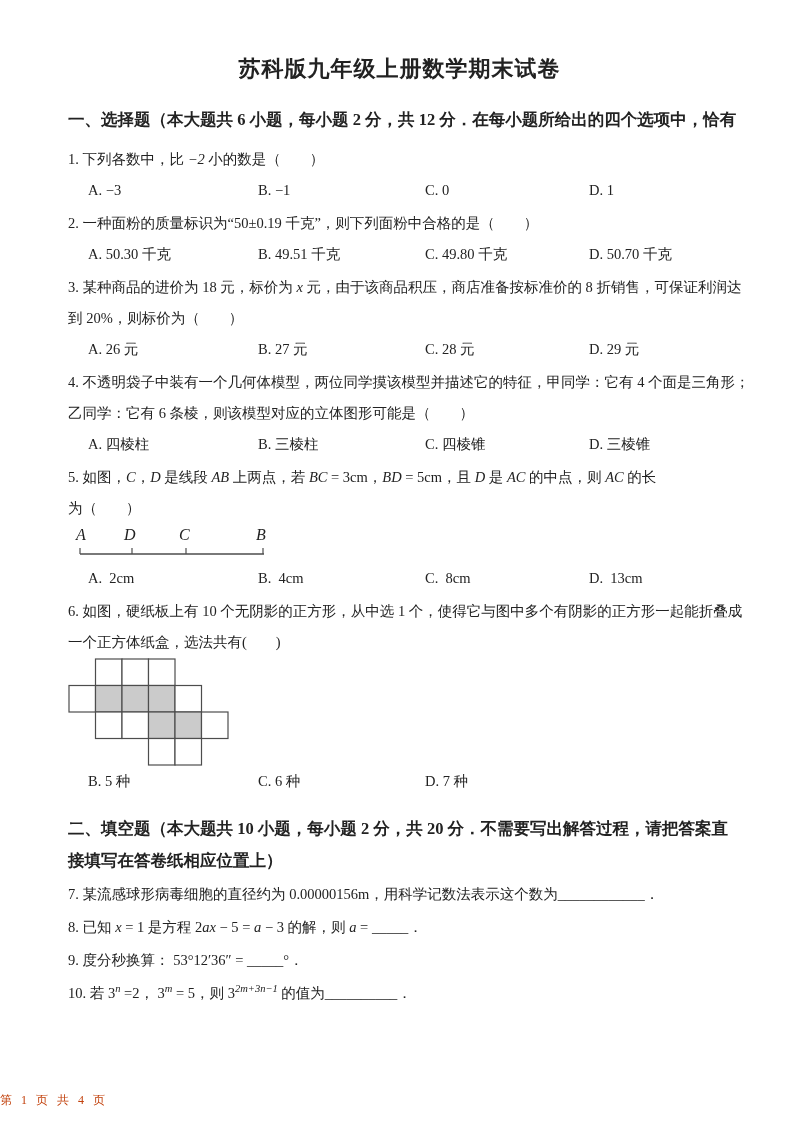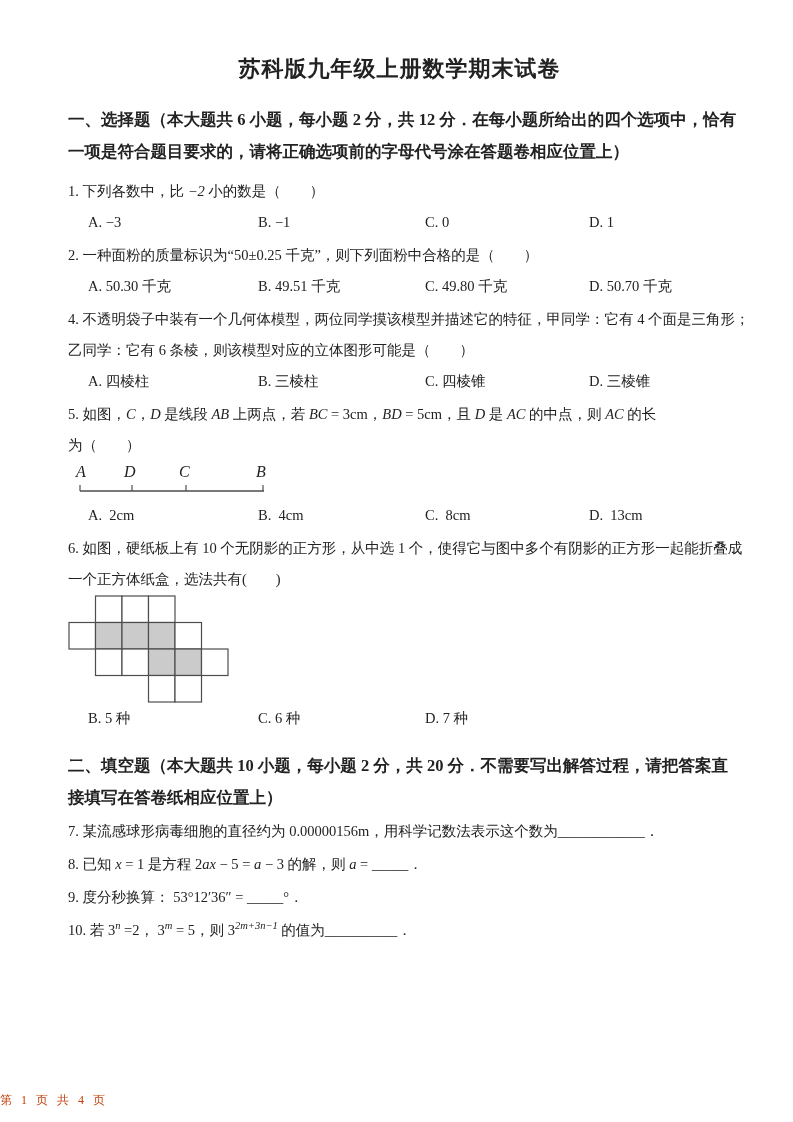--- a/index.html
+++ b/index.html
@@ -52,43 +52,52 @@
 </head>
 <body>
 
 <div class="page">
   <div class="content">
 
     <h1 class="title">苏科版九年级上册数学期末试卷</h1>
 
     <div class="sec-heading sec-choice">
       <div>一、选择题（本大题共 6 小题，每小题 2 分，共 12 分．在每小题所给出的四个选项中，恰有</div>
-      <div>一项是符合题目要求的，请将正确选项前的字母代号涂在答题卷相应位置上）</div>
     </div>
 
     <div class="question q-first">
       <div class="qline">1. 下列各数中，比 <span class="mi">−2</span> 小的数是（　　）</div>
       <div class="options">
         <span>A. −3</span>
         <span>B. −1</span>
         <span>C. 0</span>
         <span>D. 1</span>
       </div>
     </div>
 
     <div class="question">
-      <div class="qline">2. 一种面粉的质量标识为“50±0.25 千克”，则下列面粉中合格的是（　　）</div>
+      <div class="qline">2. 一种面粉的质量标识为“50±0.19 千克”，则下列面粉中合格的是（　　）</div>
       <div class="options">
         <span>A. 50.30 千克</span>
         <span>B. 49.51 千克</span>
         <span>C. 49.80 千克</span>
         <span>D. 50.70 千克</span>
       </div>
     </div>
 
+    <div class="question">
+      <div class="qline">3. 某种商品的进价为 18 元，标价为 <span class="mi">x</span> 元，由于该商品积压，商店准备按标准价的 8 折销售，可保证利润达</div>
+      <div class="qline">到 20%，则标价为（　　）</div>
+      <div class="options">
+        <span>A. 26 元</span>
+        <span>B. 27 元</span>
+        <span>C. 28 元</span>
+        <span>D. 29 元</span>
+      </div>
+    </div>
 
     <div class="question">
       <div class="qline">4. 不透明袋子中装有一个几何体模型，两位同学摸该模型并描述它的特征，甲同学：它有 4 个面是三角形；</div>
       <div class="qline">乙同学：它有 6 条棱，则该模型对应的立体图形可能是（　　）</div>
       <div class="options">
         <span>A. 四棱柱</span>
         <span>B. 三棱柱</span>
         <span>C. 四棱锥</span>
         <span>D. 三棱锥</span>
       </div>

